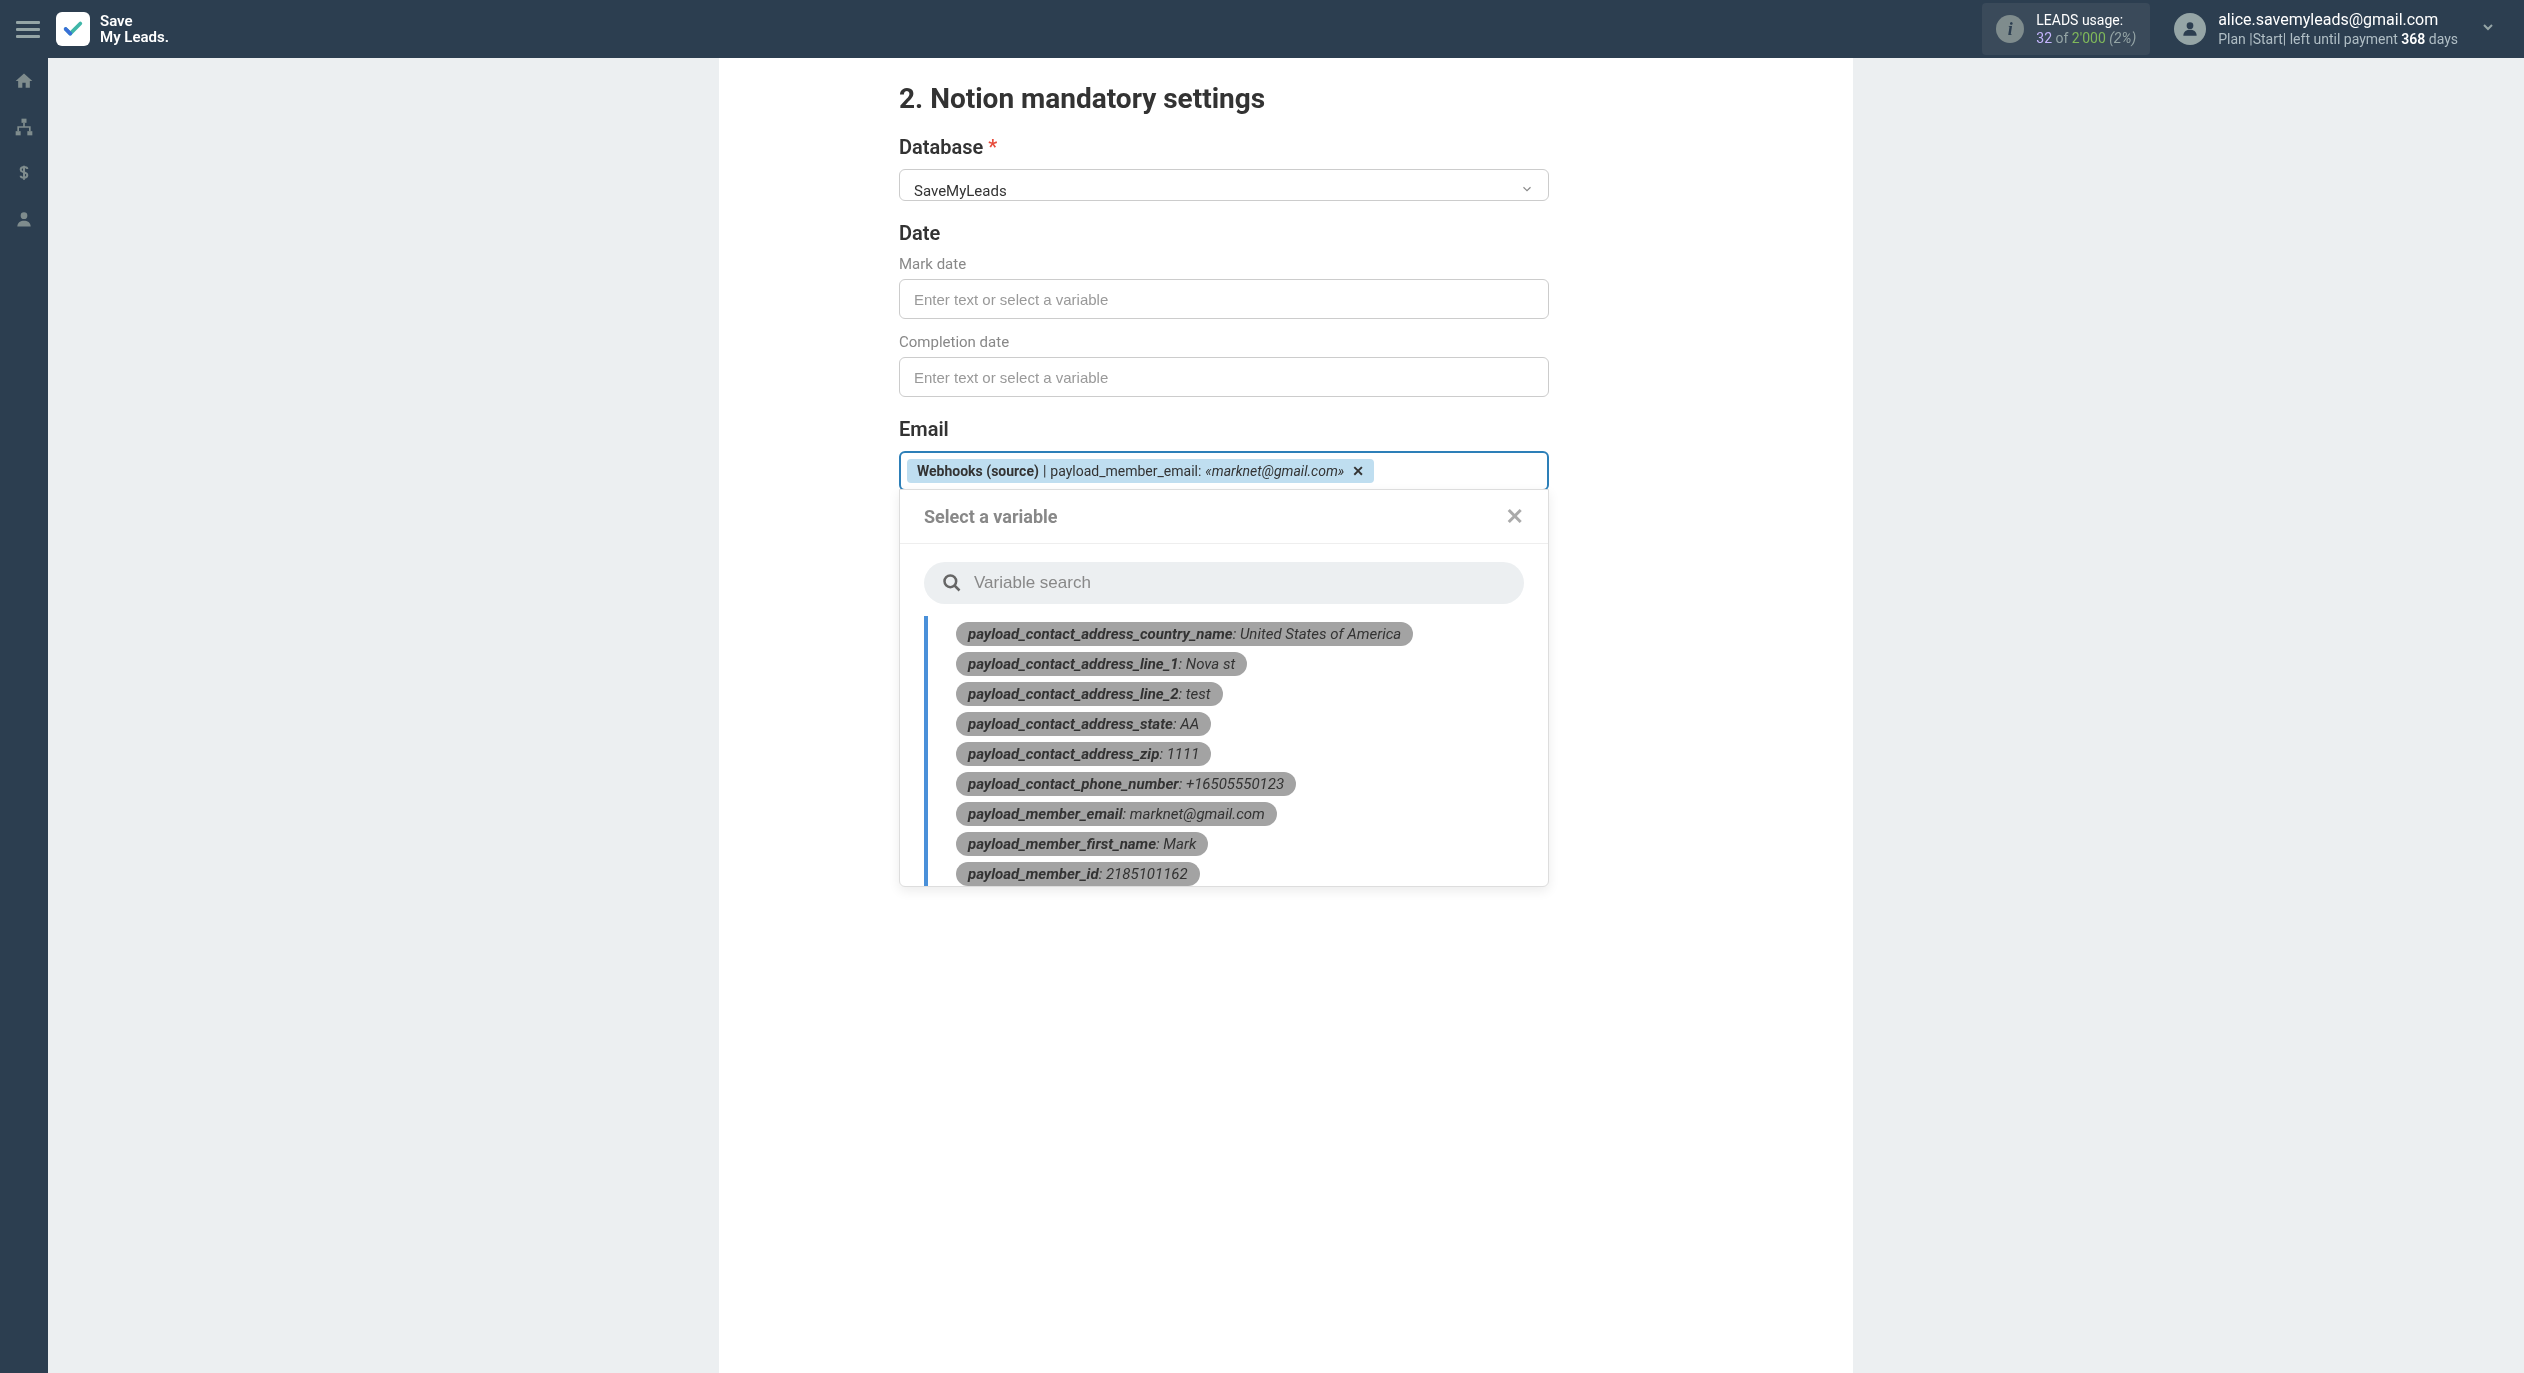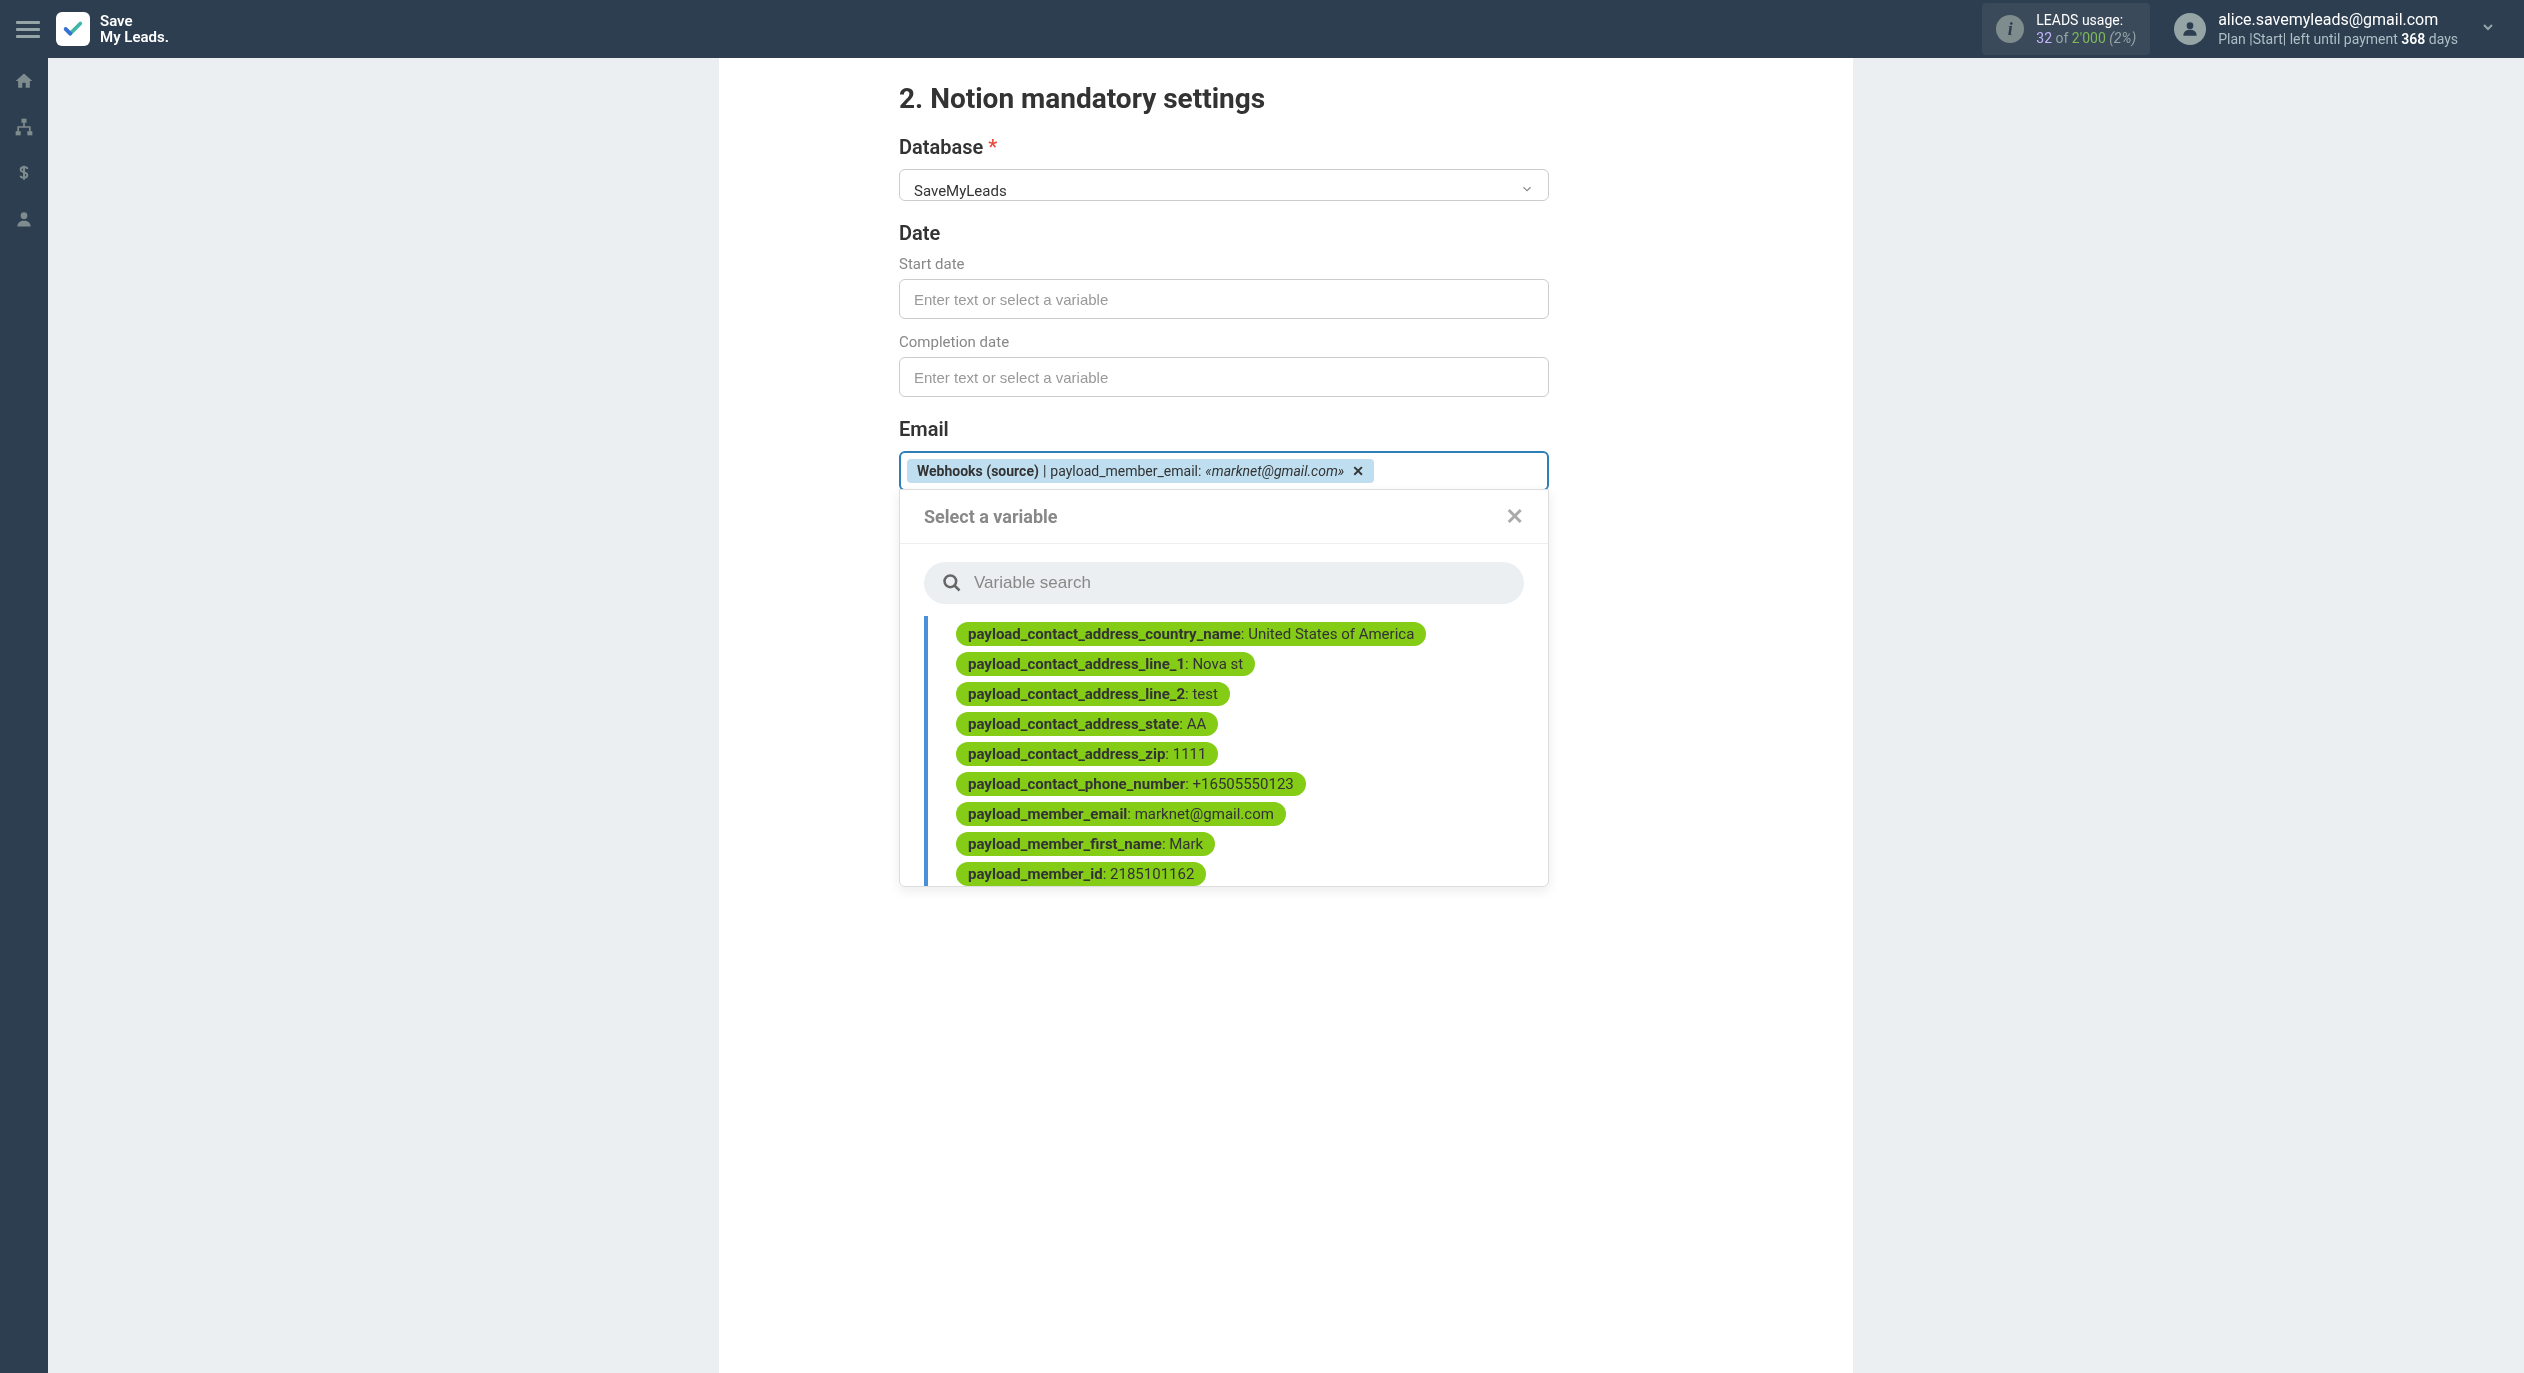--- a/index.html
+++ b/index.html
@@ -236,27 +236,28 @@
       padding: 6px 24px 18px 28px;
       border-left: 4px solid #4a90d9;
       margin-left: 24px;
       margin-right: 10px;
       position: relative;
       max-height: 270px;
       overflow-y: auto;
     }
     .var-item {
       display: inline-block;
-      background: #84cc16;
+      background: #a3a3a3;
       border-radius: 12px;
       padding: 3px 12px;
       font-size: 15px;
       color: #333;
       margin-bottom: 6px;
       cursor: pointer;
+      font-style: italic;
     }
     .var-item .key { font-weight: 700; }
     .var-row { display: block; }
     
     .wrapper-offset { margin-left: 180px; padding-top: 12px; }
   </style>
 </head>
 <body>
 
 <div class="header">
@@ -352,21 +353,21 @@
               <svg width="14" height="14" viewBox="0 0 24 24" fill="none" stroke="currentColor" stroke-width="2">
                     <path d="M6 9 L12 15 L18 9"></path>
                   </svg>
             </span>
           </div>
         </div>
 
         <div class="field-group">
           <div class="field-label">Date</div>
           <div class="sub-field">
-            <div class="sub-label">Start date</div>
+            <div class="sub-label">Mark date</div>
             <input class="input-box" placeholder="Enter text or select a variable" style="">
           </div>
           <div class="sub-field">
             <div class="sub-label">Completion date</div>
             <input class="input-box" placeholder="Enter text or select a variable" style="">
           </div>
         </div>
 
         <div class="field-group">
           <div class="field-label">Email</div>

